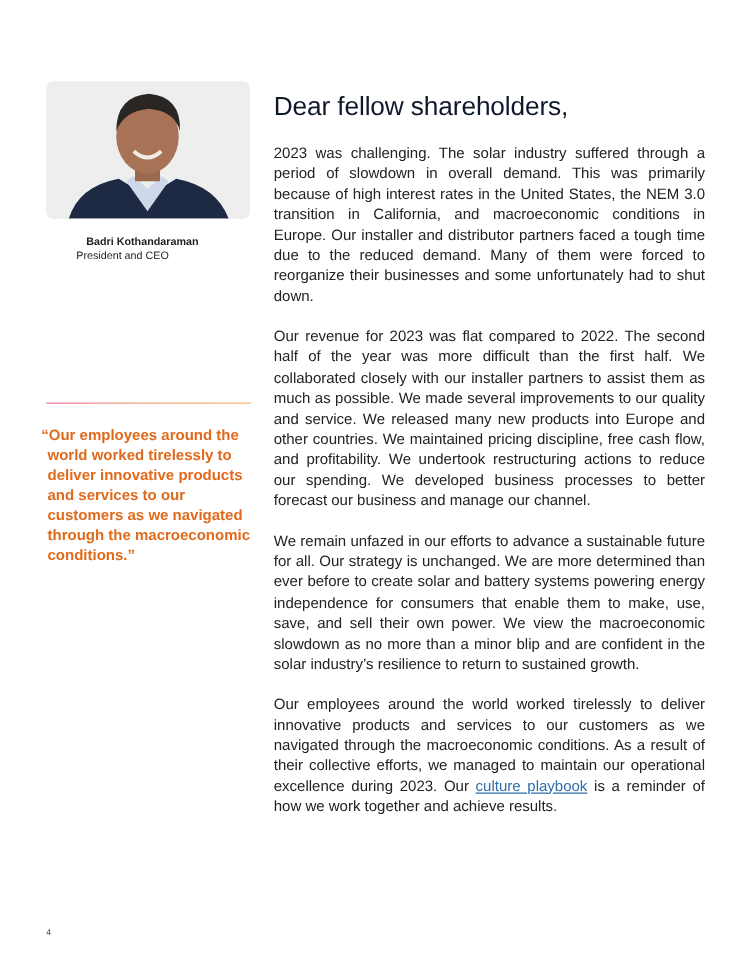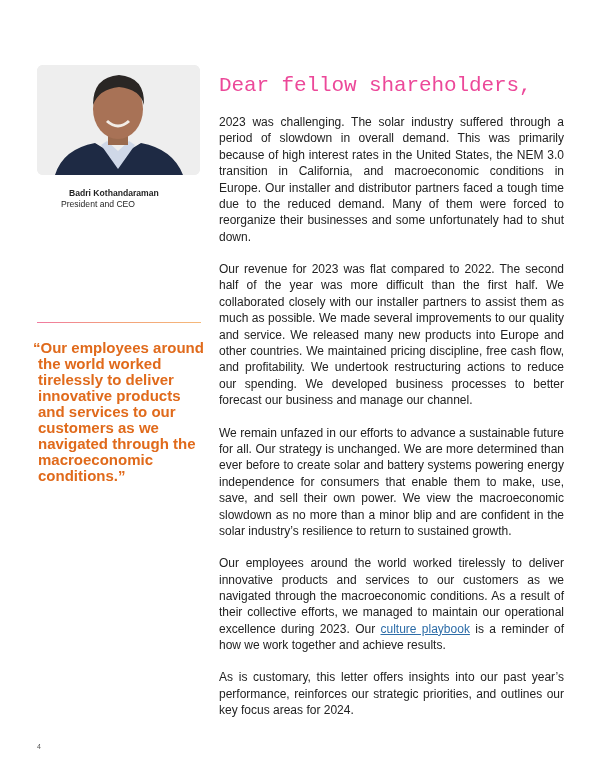--- a/index.html
+++ b/index.html
@@ -5,23 +5,23 @@
   html, body { margin: 0; padding: 0; background: #ffffff; }
   body { width: 600px; height: 781px; position: relative; overflow: hidden;
          font-family: "Liberation Sans", sans-serif; color: #1f1f1f; }
   .photo { position: absolute; left: 37px; top: 65px; width: 163px; height: 110px;
            border-radius: 6px; overflow: hidden; background: linear-gradient(180deg,#ebebeb 0%,#f3f3f3 60%,#ececec 100%); }
   .photo svg { display: block; width: 100%; height: 100%; }
   .name { position: absolute; left: 37px; top: 188px; font-size: 8.6px; font-weight: bold; color: #1f1f1f; padding-left: 32px; }
   .role { position: absolute; left: 37px; top: 199px; font-size: 8.6px; color: #1f1f1f; margin-left: 24px; }
   .divider { position: absolute; left: 37px; top: 322px; width: 164px; height: 1px;
              background: linear-gradient(90deg,#f07aa0 0%,#f3a27a 50%,#f5b97a 100%); }
-  .quote { position: absolute; left: 33px; top: 340px; width: 172px; font-size: 15px; font-weight: bold;
+  .quote { position: absolute; left: 33px; top: 340px; width: 172px; font-size: 12px; font-weight: bold;
            color: #e06a1b; line-height: 16px; text-indent: -5px; padding-left: 5px; }
-  .heading { position: absolute; left: 219px; top: 60px; font-size: 21px; color: #ec4899; font-weight: normal; letter-spacing: -0.1px; font-family: Liberation Mono, monospace; }
+  .heading { position: absolute; left: 219px; top: 60px; font-size: 21px; color: #0f172a; font-weight: normal; letter-spacing: -0.1px; }
   .body { position: absolute; left: 219px; top: 114px; width: 345px; font-size: 12px; line-height: 16.4px; color: #222; }
   .body p { margin: 0 0 15.8px 0; text-align: justify; }
   .link { color: #2e6da8; text-decoration: underline; }
   .page-num { position: absolute; left: 37px; top: 743px; font-size: 7px; color: #555; }
 </style>
 </head>
 <body>
 
 <div class="photo">
   <svg viewBox="0 0 163 110">
@@ -46,16 +46,15 @@
 <div class="divider"></div>
 <div class="quote">“Our employees around the world worked tirelessly to deliver innovative products and services to our customers as we navigated through the macroeconomic conditions.”</div>
 
 <h1 class="heading">Dear fellow shareholders,</h1>
 
 <div class="body">
   <p>2023 was challenging. The solar industry suffered through a period of slowdown in overall demand. This was primarily because of high interest rates in the United States, the NEM 3.0 transition in California, and macroeconomic conditions in Europe. Our installer and distributor partners faced a tough time due to the reduced demand. Many of them were forced to reorganize their businesses and some unfortunately had to shut down.</p>
   <p>Our revenue for 2023 was flat compared to 2022. The second half of the year was more difficult than the first half. We collaborated closely with our installer partners to assist them as much as possible. We made several improvements to our quality and service. We released many new products into Europe and other countries. We maintained pricing discipline, free cash flow, and profitability. We undertook restructuring actions to reduce our spending. We developed business processes to better forecast our business and manage our channel.</p>
   <p>We remain unfazed in our efforts to advance a sustainable future for all. Our strategy is unchanged. We are more determined than ever before to create solar and battery systems powering energy independence for consumers that enable them to make, use, save, and sell their own power. We view the macroeconomic slowdown as no more than a minor blip and are confident in the solar industry’s resilience to return to sustained growth.</p>
   <p><span>Our employees around the world worked tirelessly to deliver innovative products and services to our customers as we navigated through the macroeconomic conditions. As a result of their collective efforts, we managed to maintain our operational excellence during 2023. Our </span><a class="link">culture playbook</a><span> is a reminder of how we work together and achieve results.</span></p>
-  <p>As is customary, this letter offers insights into our past year’s performance, reinforces our strategic priorities, and outlines our key focus areas for 2024.</p>
 </div>
 
 <div class="page-num">4</div>
 
 </body></html>

